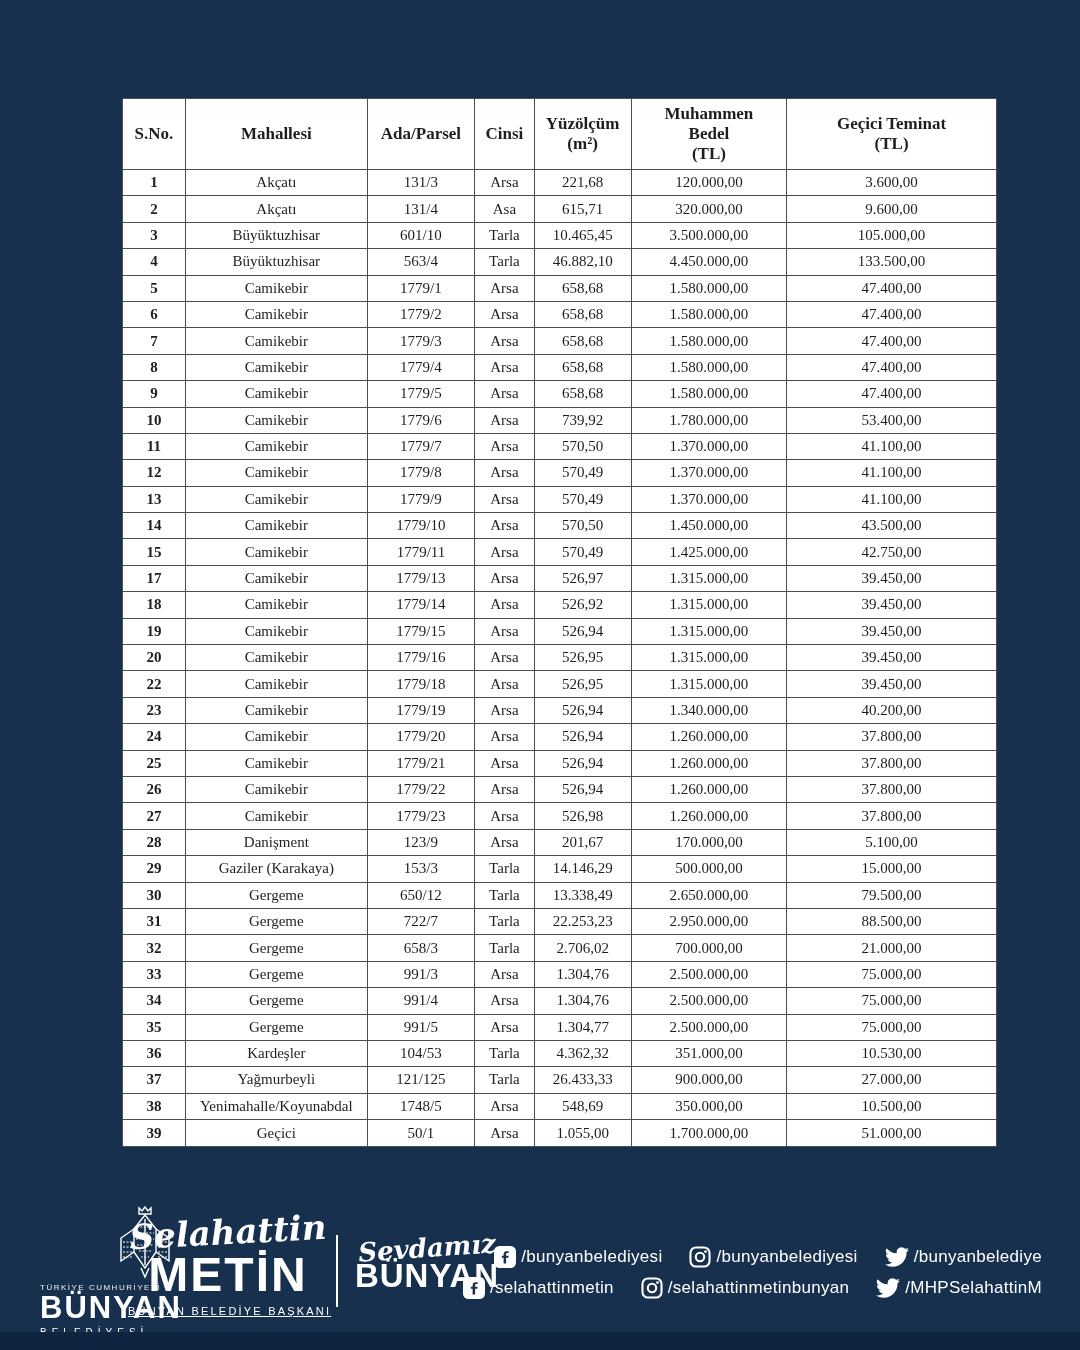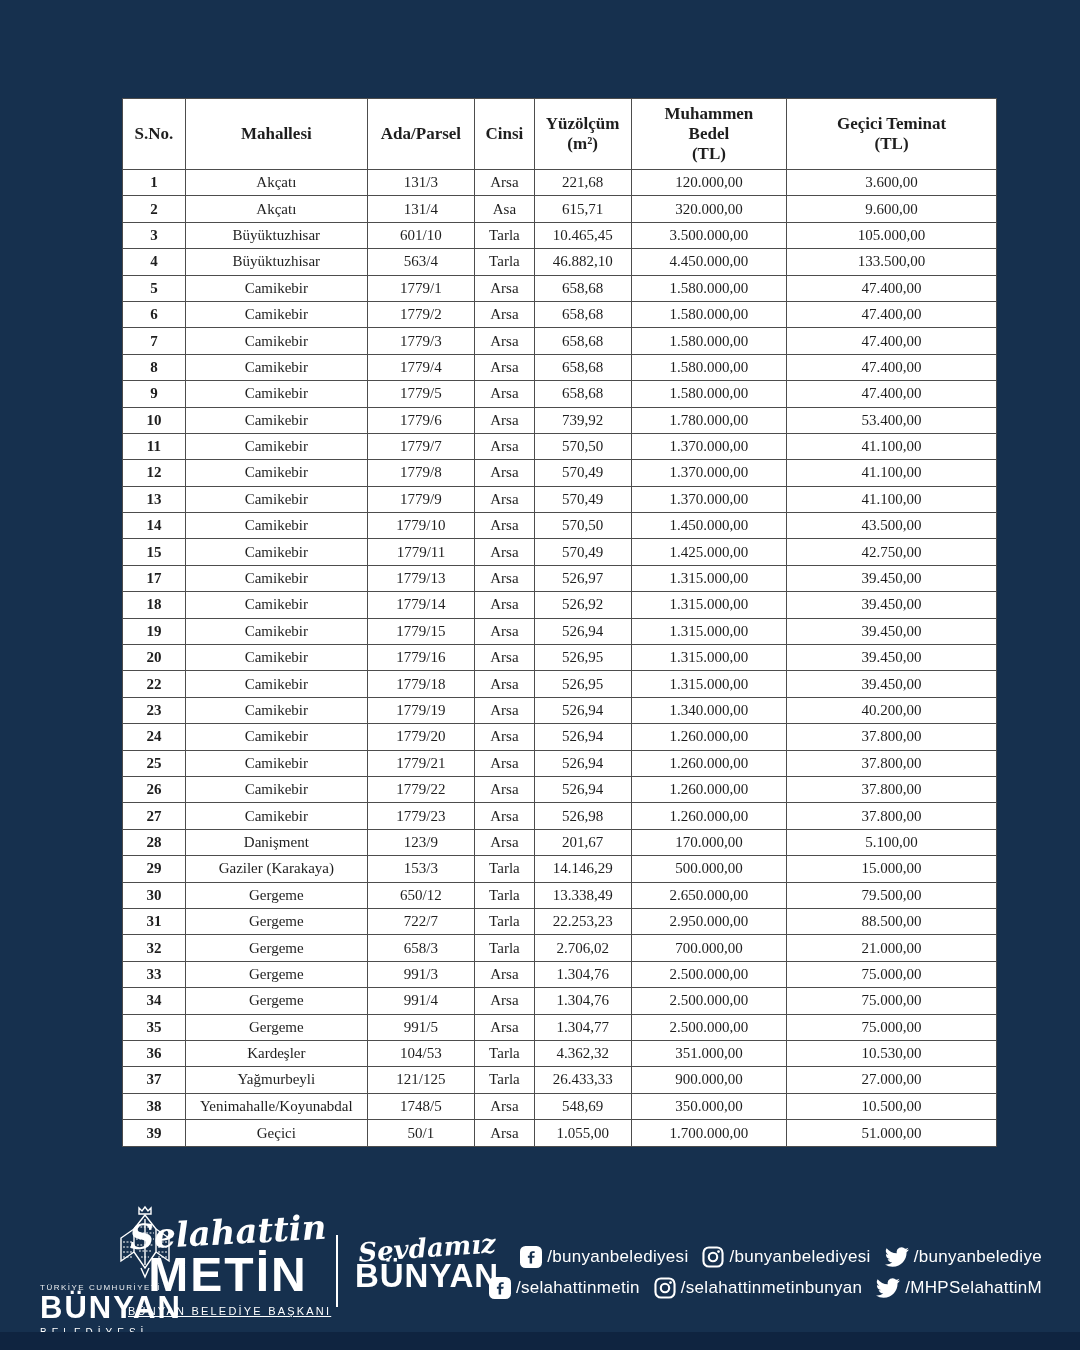--- a/index.html
+++ b/index.html
@@ -40,21 +40,21 @@
     font-family:"DejaVu Serif",serif;font-style:italic;font-weight:bold;
   }
   .mayor-first{font-size:34px;line-height:1;transform:rotate(-3deg);}
   .mayor-last{font-size:48px;font-weight:bold;letter-spacing:2px;line-height:1;margin-top:2px;}
   .mayor-title{font-size:11px;letter-spacing:2.2px;margin-top:6px;white-space:nowrap;text-decoration:underline;}
   .divider{position:absolute;left:336px;top:40px;width:2px;height:72px;background:#ffffff;}
   .slogan-block{position:absolute;left:352px;top:40px;width:150px;text-align:center;}
   .slogan-script{font-size:26px;line-height:1;transform:rotate(-4deg);}
   .slogan-bold{font-size:33px;font-weight:bold;letter-spacing:1px;line-height:1;margin-top:-2px;}
   .social-block{position:absolute;right:38px;top:50px;text-align:right;}
-  .social-row{display:flex;justify-content:flex-end;align-items:center;gap:14px;margin-bottom:7px;text-align:right;}
+  .social-row{display:flex;justify-content:flex-end;align-items:center;gap:27px;margin-bottom:7px;text-align:right;}
   .social-item{display:flex;align-items:center;gap:5px;}
   .social-item svg{display:block;}
   .handle{font-size:17px;letter-spacing:.3px;}
   .bottom-bar{position:absolute;left:0;bottom:0;width:1080px;height:18px;background:#0f2440;}
 </style>
 </head>
 <body>
 
 <div class="table-wrap">
   <table>

